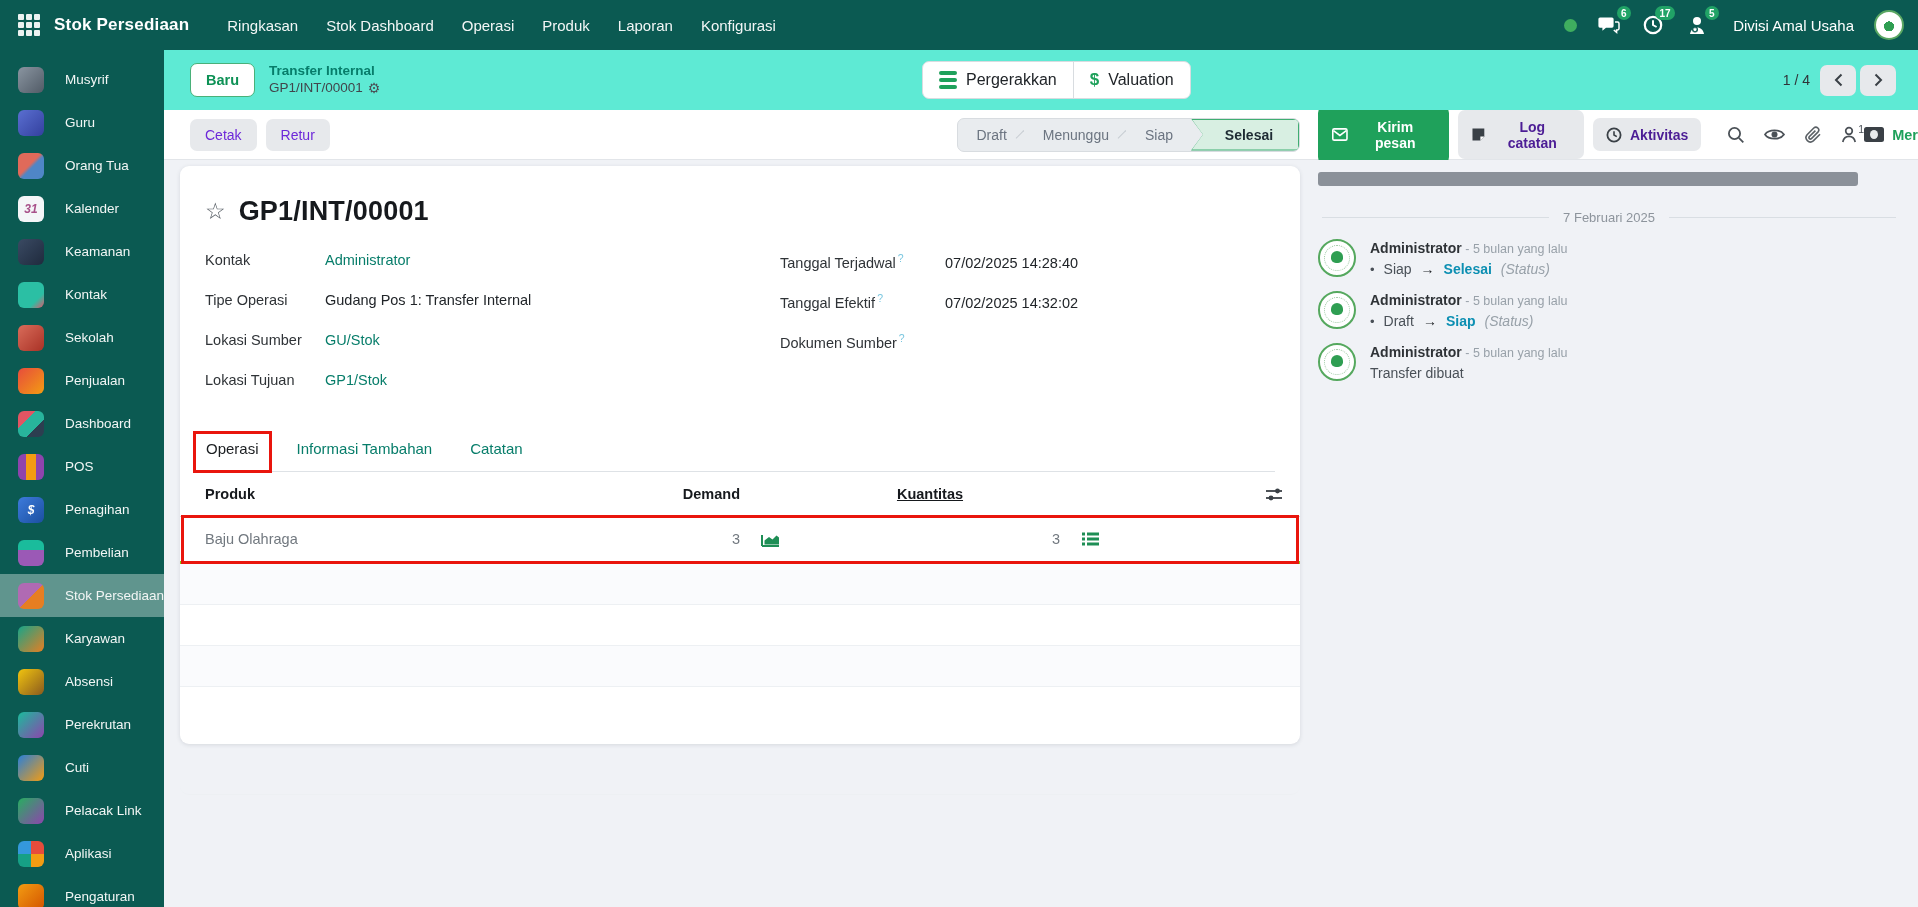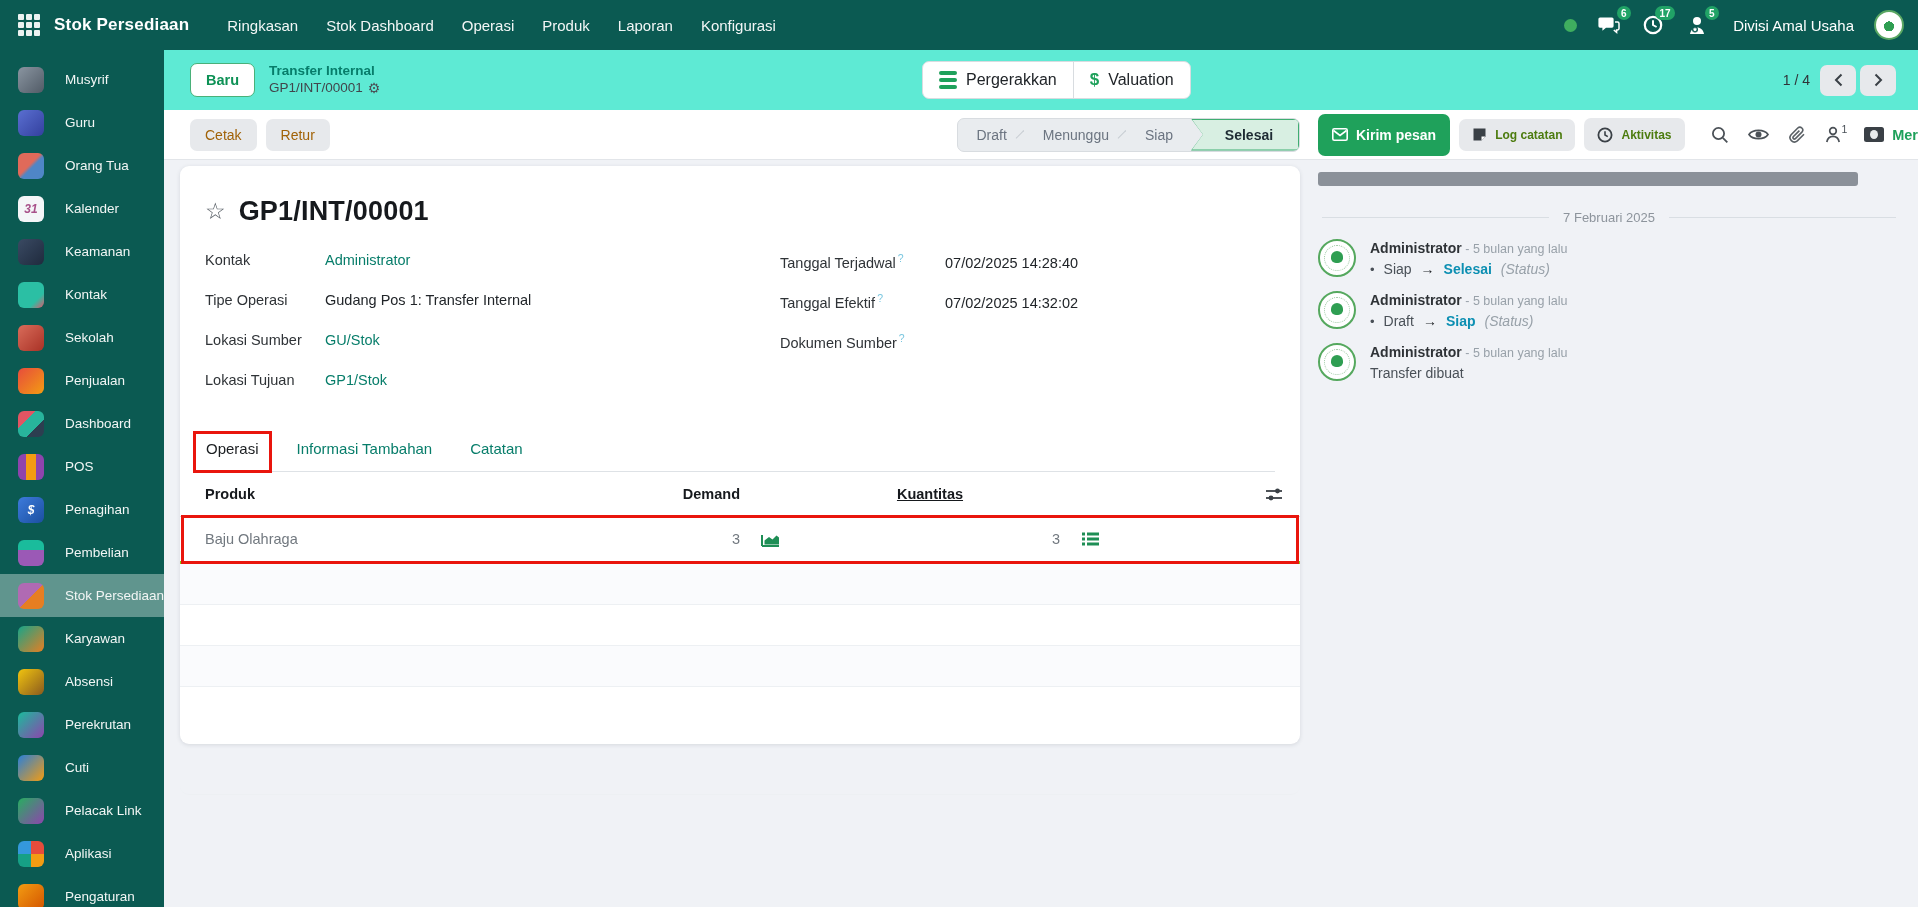--- a/index.html
+++ b/index.html
@@ -63,34 +63,34 @@
   .vs-burger { display:flex; flex-direction:column; gap:3px; }
   .vs-burger i { width:18px; height:4px; background:#1fa15b; border-radius:2px; }
   .vs-dollar { color:#1fa15b; font-weight:bold; font-size:17px; }
   .vs-dollar::before { content:"$"; }
   .pager { margin-left:auto; display:flex; align-items:center; gap:10px; }
   .pager-txt { font-size:14px; color:#2f3337;margin-left:48px; }
   .pager-btn { width:36px; height:31px; background:#e7e9ec; border:none; border-radius:7px; display:flex; align-items:center; justify-content:center; cursor:pointer; }
   .pager-btn + .pager-btn { margin-left:-6px; }
 
   .cp-row2 { height:50px; background:#fff; border-bottom:1px solid #e2e5e9; display:flex; align-items:center; padding-left:26px; }
-  .btn-light { background:#e7e9ec; color:#a16207; border:none; border-radius:7px; font-size:14px; padding:8px 15px; cursor:pointer; }
+  .btn-light { background:#e7e9ec; color:#6d28d9; border:none; border-radius:7px; font-size:14px; padding:8px 15px; cursor:pointer; }
   .left-btns { display:flex; gap:9px; }
 
   .statusbar { margin-left:auto; height:34px; display:flex; align-items:stretch; border:1px solid #d8dce0; background:#e9ecef; border-radius:7px; overflow:hidden; }
   .stg { display:flex; align-items:center; padding:0 18px; color:#6b7480; font-size:14px; cursor:pointer; }
   .stg-sep { width:0; display:flex; align-items:center; }
   .stg-sep i { width:11px; height:11px; border-top:1px solid #c7cdd3; border-right:1px solid #c7cdd3; transform:rotate(45deg) translate(-4px,4px); }
   .stg-active { position:relative; width:108px; cursor:pointer; }
   .stg-active .outer { position:absolute; inset:0; background:#3fae72; clip-path:polygon(0 0,100% 0,100% 100%,0 100%,12px 50%); }
   .stg-active .inner { position:absolute; inset:1px 1px 1px 1px; background:#d8efe2; clip-path:polygon(0 0,100% 0,100% 100%,0 100%,11px 50%); display:flex; align-items:center; justify-content:center; color:#1e2b33; font-weight:bold; font-size:14px; padding-left:8px; }
 
   .chatter-actions { width:600px; margin-left:18px; display:flex; align-items:center; flex:0 0 600px; }
   .btn-send { background:#1fa15b; color:#fff; font-weight:bold; font-size:14px; border:none; border-radius:7px; padding:13px 14px; display:flex; align-items:center; gap:8px; cursor:pointer; }
-  .btn-chat { background:#e7e9ec; color:#4d7c0f; font-weight:600; font-size:12px; border:none; border-radius:7px; padding:8.5px 13px; display:flex; align-items:center; gap:8px; cursor:pointer; margin-left:9px; }
+  .btn-chat { background:#e7e9ec; color:#4c1d95; font-weight:600; font-size:14px; border:none; border-radius:7px; padding:8.5px 13px; display:flex; align-items:center; gap:8px; cursor:pointer; margin-left:9px; }
   .ch-icons { display:flex; align-items:center; gap:19px; margin-left:26px; }
   .ch-ic { cursor:pointer; display:flex; align-items:flex-start; }
   .sup { font-size:10.5px; color:#495057; margin-left:1px; margin-top:-3px; }
   .follow { margin-left:auto; display:flex; align-items:center; gap:8px; padding-right:0; white-space:nowrap; }
   .cam { width:20px; height:15px; background:#3a4046; border-radius:2.5px; position:relative; }
   .cam::after { content:""; position:absolute; inset:3px 6px; border-radius:50%; background:#e9eced; }
   .follow-label { color:#1fa15b; font-weight:bold; font-size:14.5px; cursor:pointer; }
 
   .content { flex:1; background:#f0f2f6; display:flex; overflow:hidden; }
 

